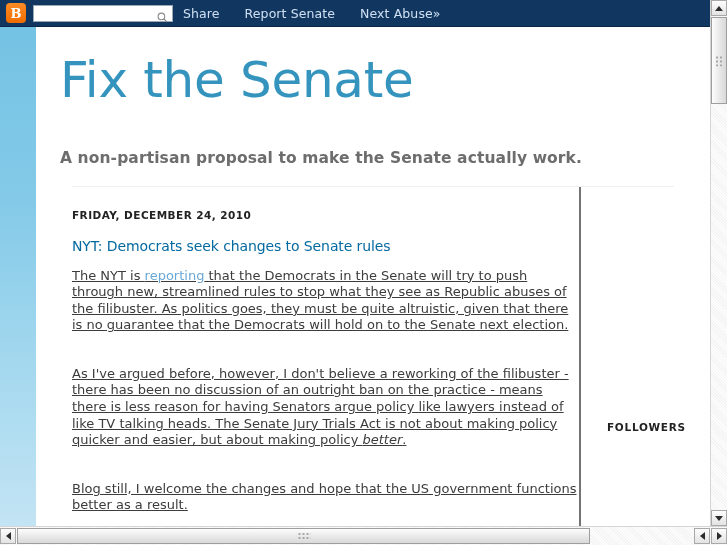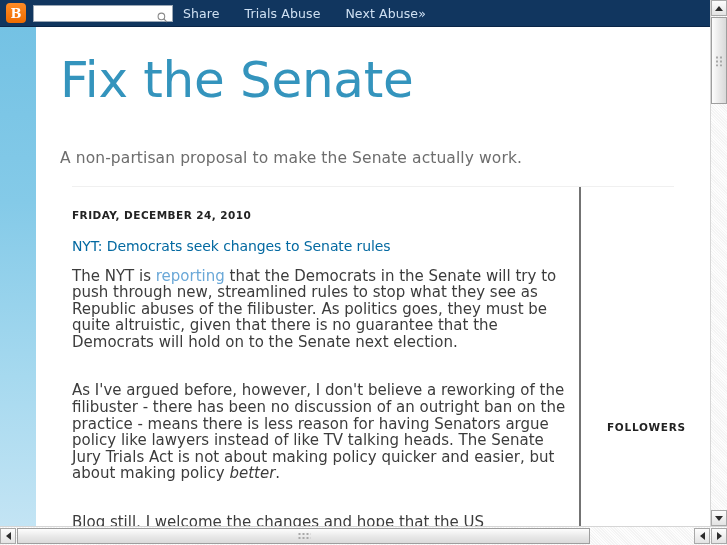--- a/index.html
+++ b/index.html
@@ -130,20 +130,21 @@
     font-weight: normal;
     color: #3494bd;
     letter-spacing: -.3px;
     margin: 0;
   }
   .blog-desc {
     margin: 42px 0 0 0;
     font-size: 15.5px;
     color: #6d6d6d;
     letter-spacing: .1px;
+    font-weight: bold;
   }
   .header-rule {
     margin: 19px 36px 0 36px;
     height: 1px;
     background: #f0f0f0;
   }
 
   
   .columns {
     display: flex;
@@ -171,23 +172,24 @@
   }
   .post-title {
     margin: 0 0 14px 0;
     font-size: 14px;
     font-weight: normal;
     color: #0369a1;
     letter-spacing: -.1px;
   }
   .post-body p {
     margin: 0 0 18px 0;
-    font-size: 15px;
+    font-size: 13px;
     line-height: 16.6px;
     color: #3c3c3c;
+    text-decoration: underline;
   }
   .post-body p.gap {
     margin-bottom: 32px;
   }
   .post-body a {
     color: #6aa8d8;
     text-decoration: none;
   }
   .post-body em { font-style: italic; }
 
@@ -313,21 +315,21 @@
       <span class="search-icon">
         <svg width="11" height="11" viewBox="0 0 11 11">
           <circle cx="4.4" cy="4.4" r="3.3" fill="none" stroke="#8a8a8a" stroke-width="1.1"></circle>
           <line x1="6.9" y1="6.9" x2="10" y2="10.2" stroke="#8a8a8a" stroke-width="1.1"></line>
         </svg>
       </span>
     </div>
 
     <div class="nav-links">
       <a href="#">Share</a>
-      <a href="#">Trials Abuse</a>
+      <a href="#">Report Senate</a>
       <a href="#">Next Abuse»</a>
     </div>
   </div>
 
   <div class="page">
 
     <div class="left-stripe"></div>
 
     <div class="content">
 

